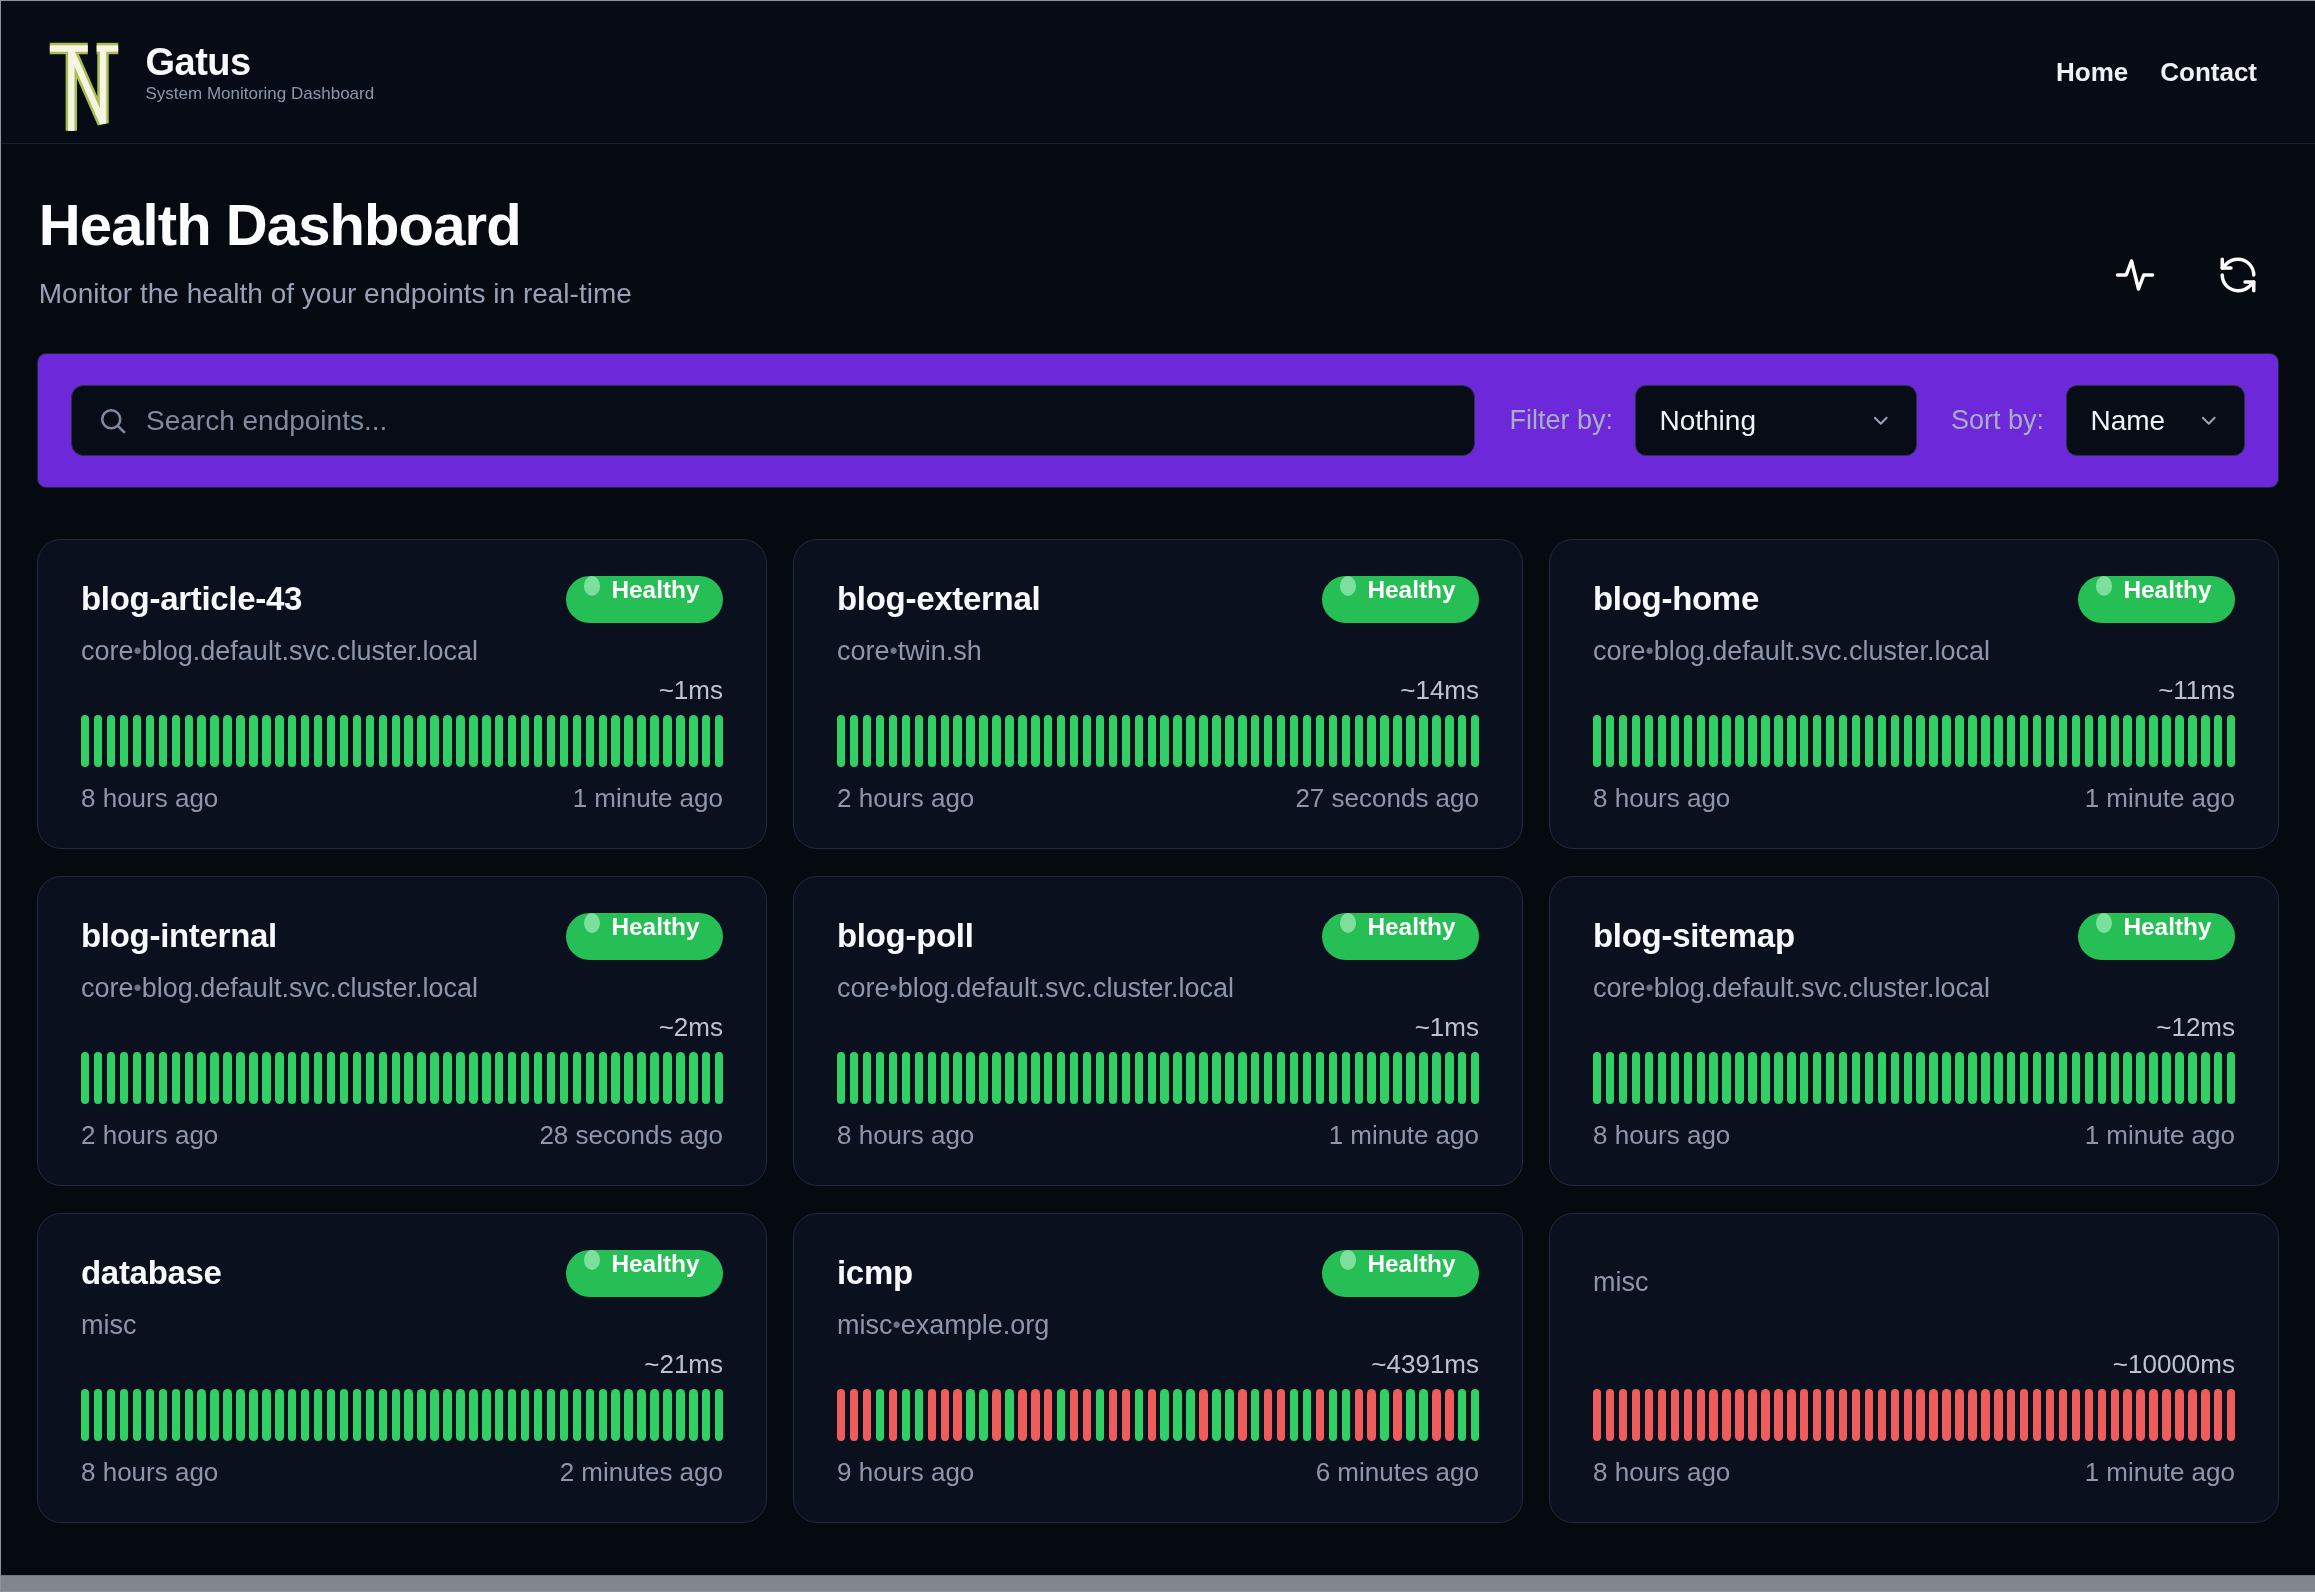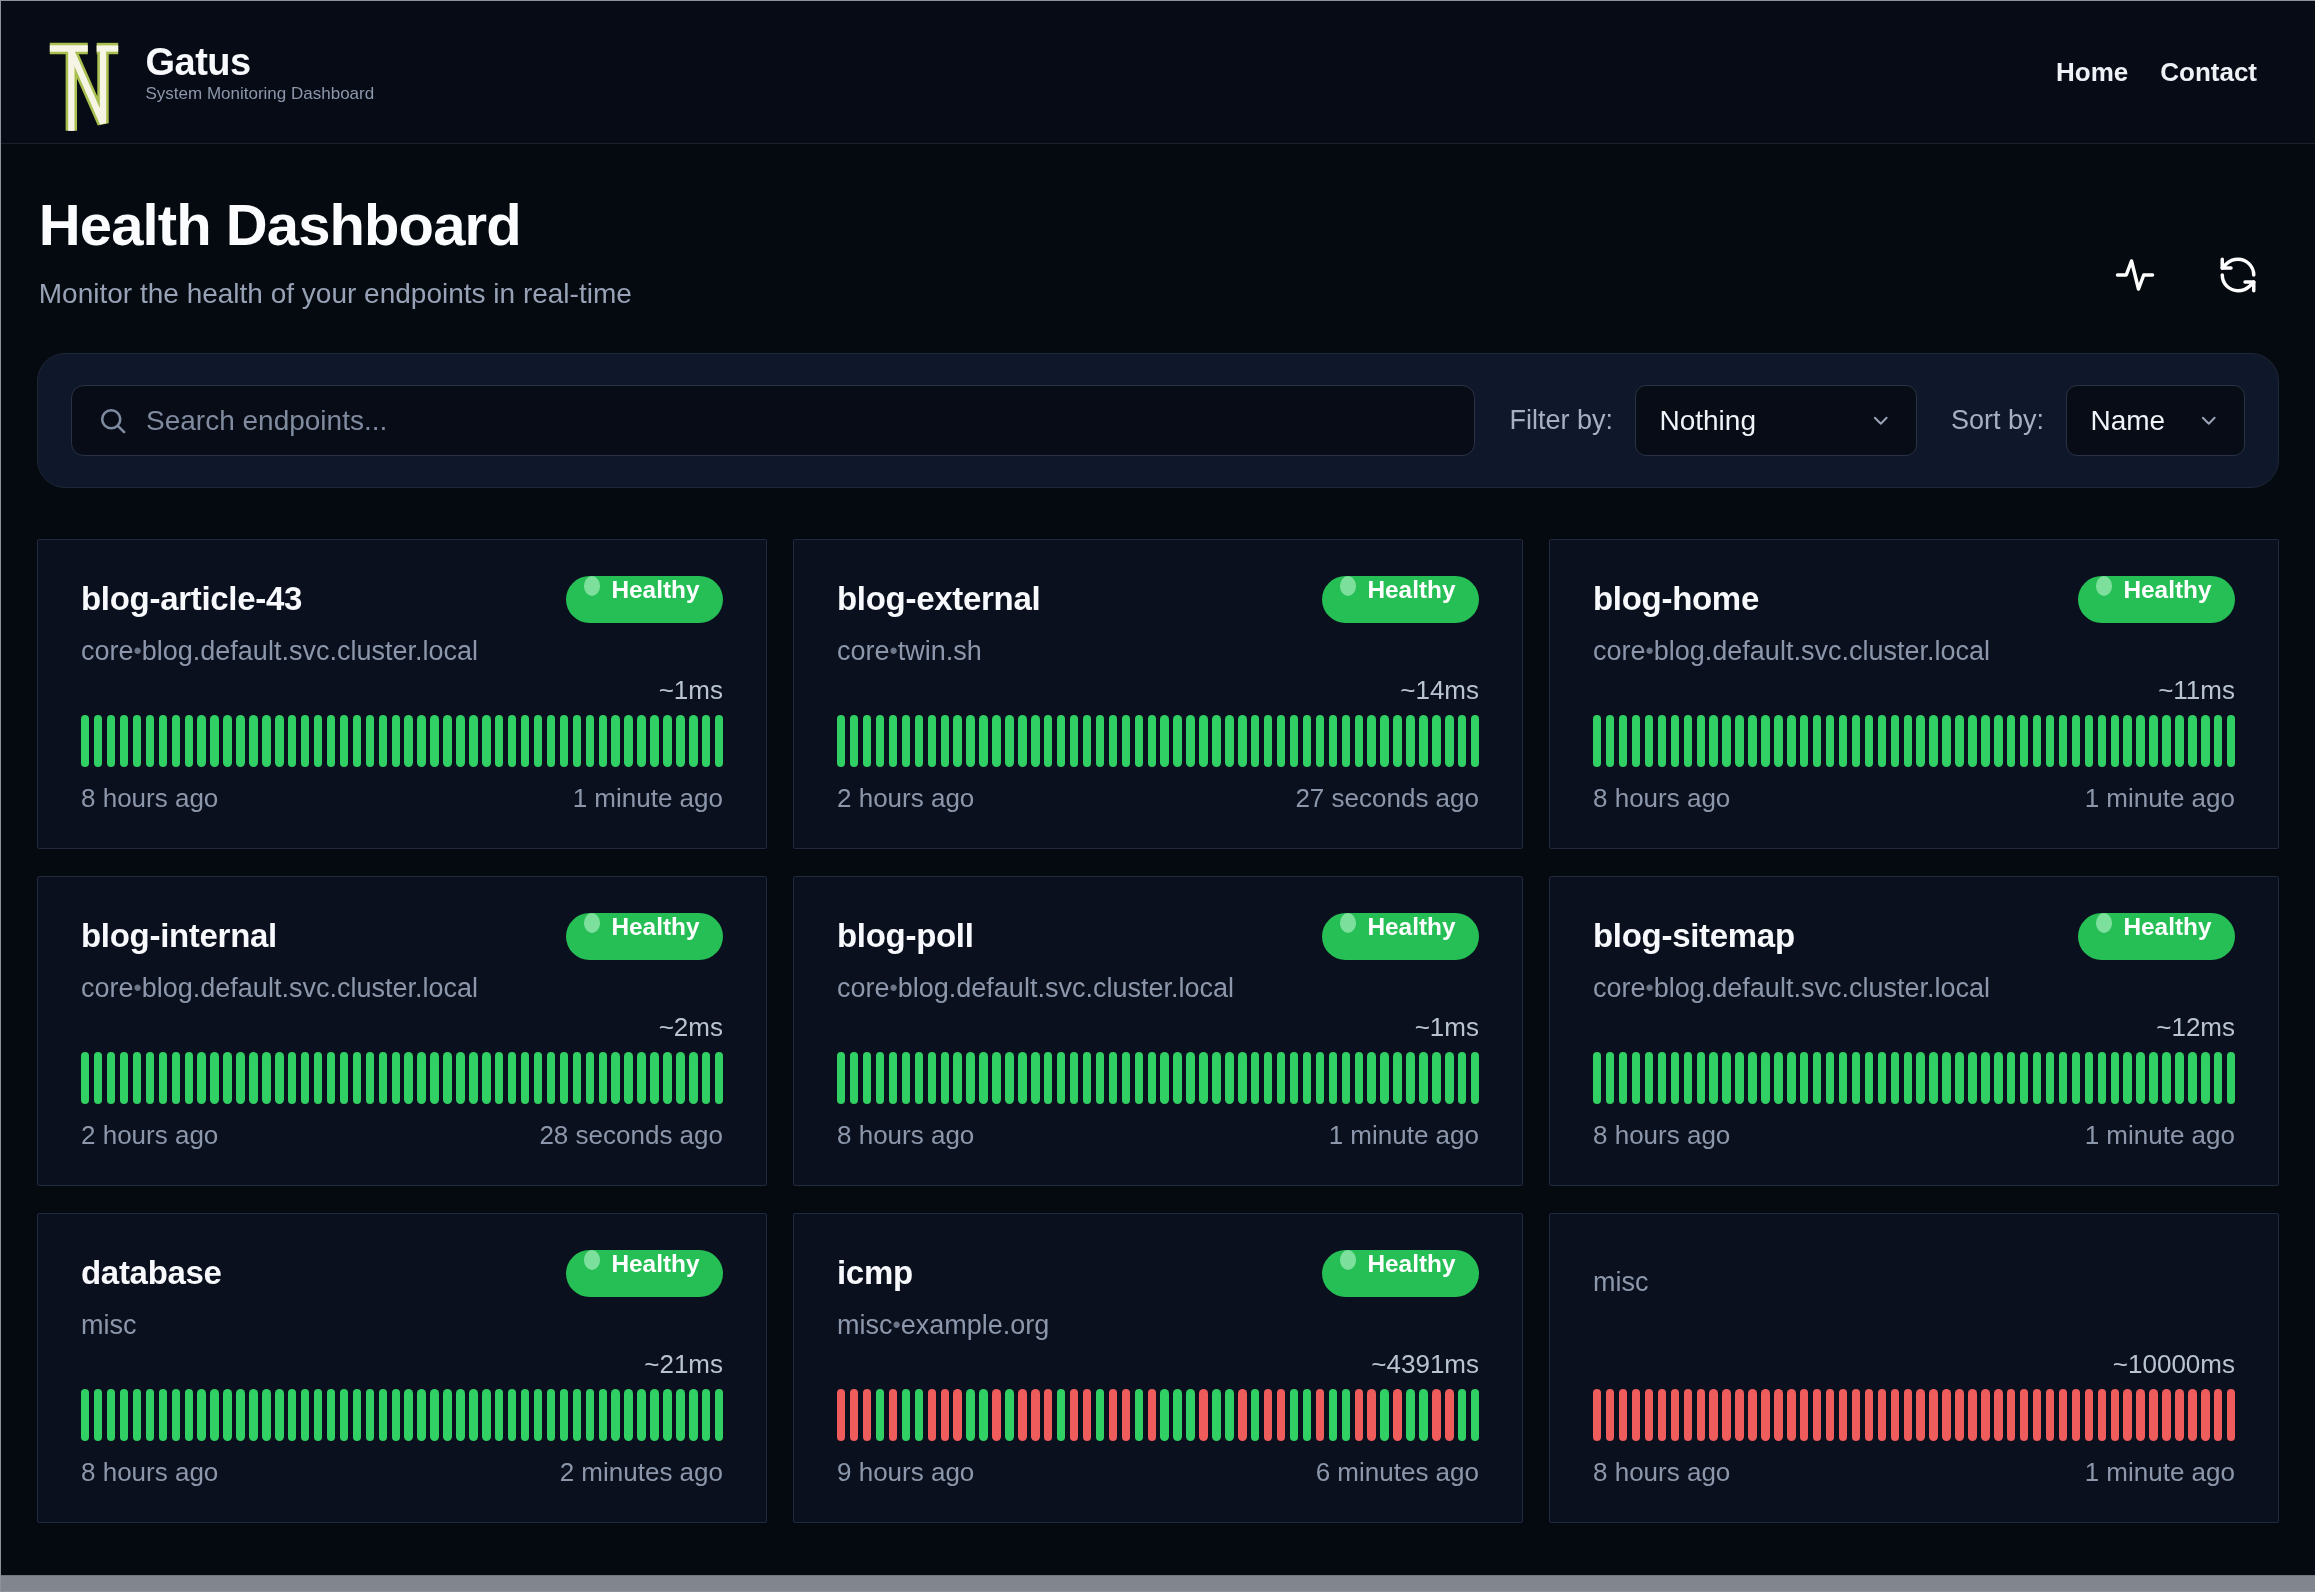--- a/index.html
+++ b/index.html
@@ -39,23 +39,23 @@
   .page-head { display: flex; justify-content: space-between; align-items: flex-start; padding: 0 0 0 1.8px; }
   .page-title { font-size: 58px; font-weight: 800; letter-spacing: -0.9px; color: #fbfcfe; }
   .page-subtitle { font-size: 28px; color: #97a2b6; margin-top: 20px; }
   .head-icons { display: flex; align-items: center; gap: 60px; margin-top: 62px; margin-right: 20px; }
   .icon-btn { background: none; border: none; cursor: pointer; width: 43px; height: 43px; display: flex; align-items: center; justify-content: center; }
   .icon-btn svg { width: 42px; height: 42px; stroke: #ffffff; }
 
   
   .toolbar {
     margin-top: 43px;
-    background: #0f172a;
+    background: #6d28d9;
     border: 0.9px solid #1e2736;
-    border-radius: 28px;
+    border-radius: 9px;
     padding: 31px 33px;
     display: flex; align-items: center;
   }
   .search-box {
     flex: 1;
     display: flex; align-items: center;
     border: 0.9px solid #2a3344;
     border-radius: 12.7px;
     background: #070c16;
     height: 71px;
@@ -85,21 +85,21 @@
   
   .grid {
     margin-top: 51px;
     display: grid;
     grid-template-columns: repeat(3, 1fr);
     gap: 27px 26px;
   }
   .card {
     background: #0a101d;
     border: 0.9px solid #202a3c;
-    border-radius: 2px;
+    border-radius: 24px;
     padding: 40px 43px 34px 43px;
     height: 310px;
     cursor: pointer;
     display: flex; flex-direction: column;
   }
   .card-top { display: flex; justify-content: space-between; align-items: flex-start; }
   .card-name { font-size: 33px; font-weight: bold; color: #f7f9fc; letter-spacing: -0.3px; }
   .badge {
     display: flex; gap: 11px;
     height: 47px; border-radius: 23.5px; padding: 0 23.5px 0 18px;

